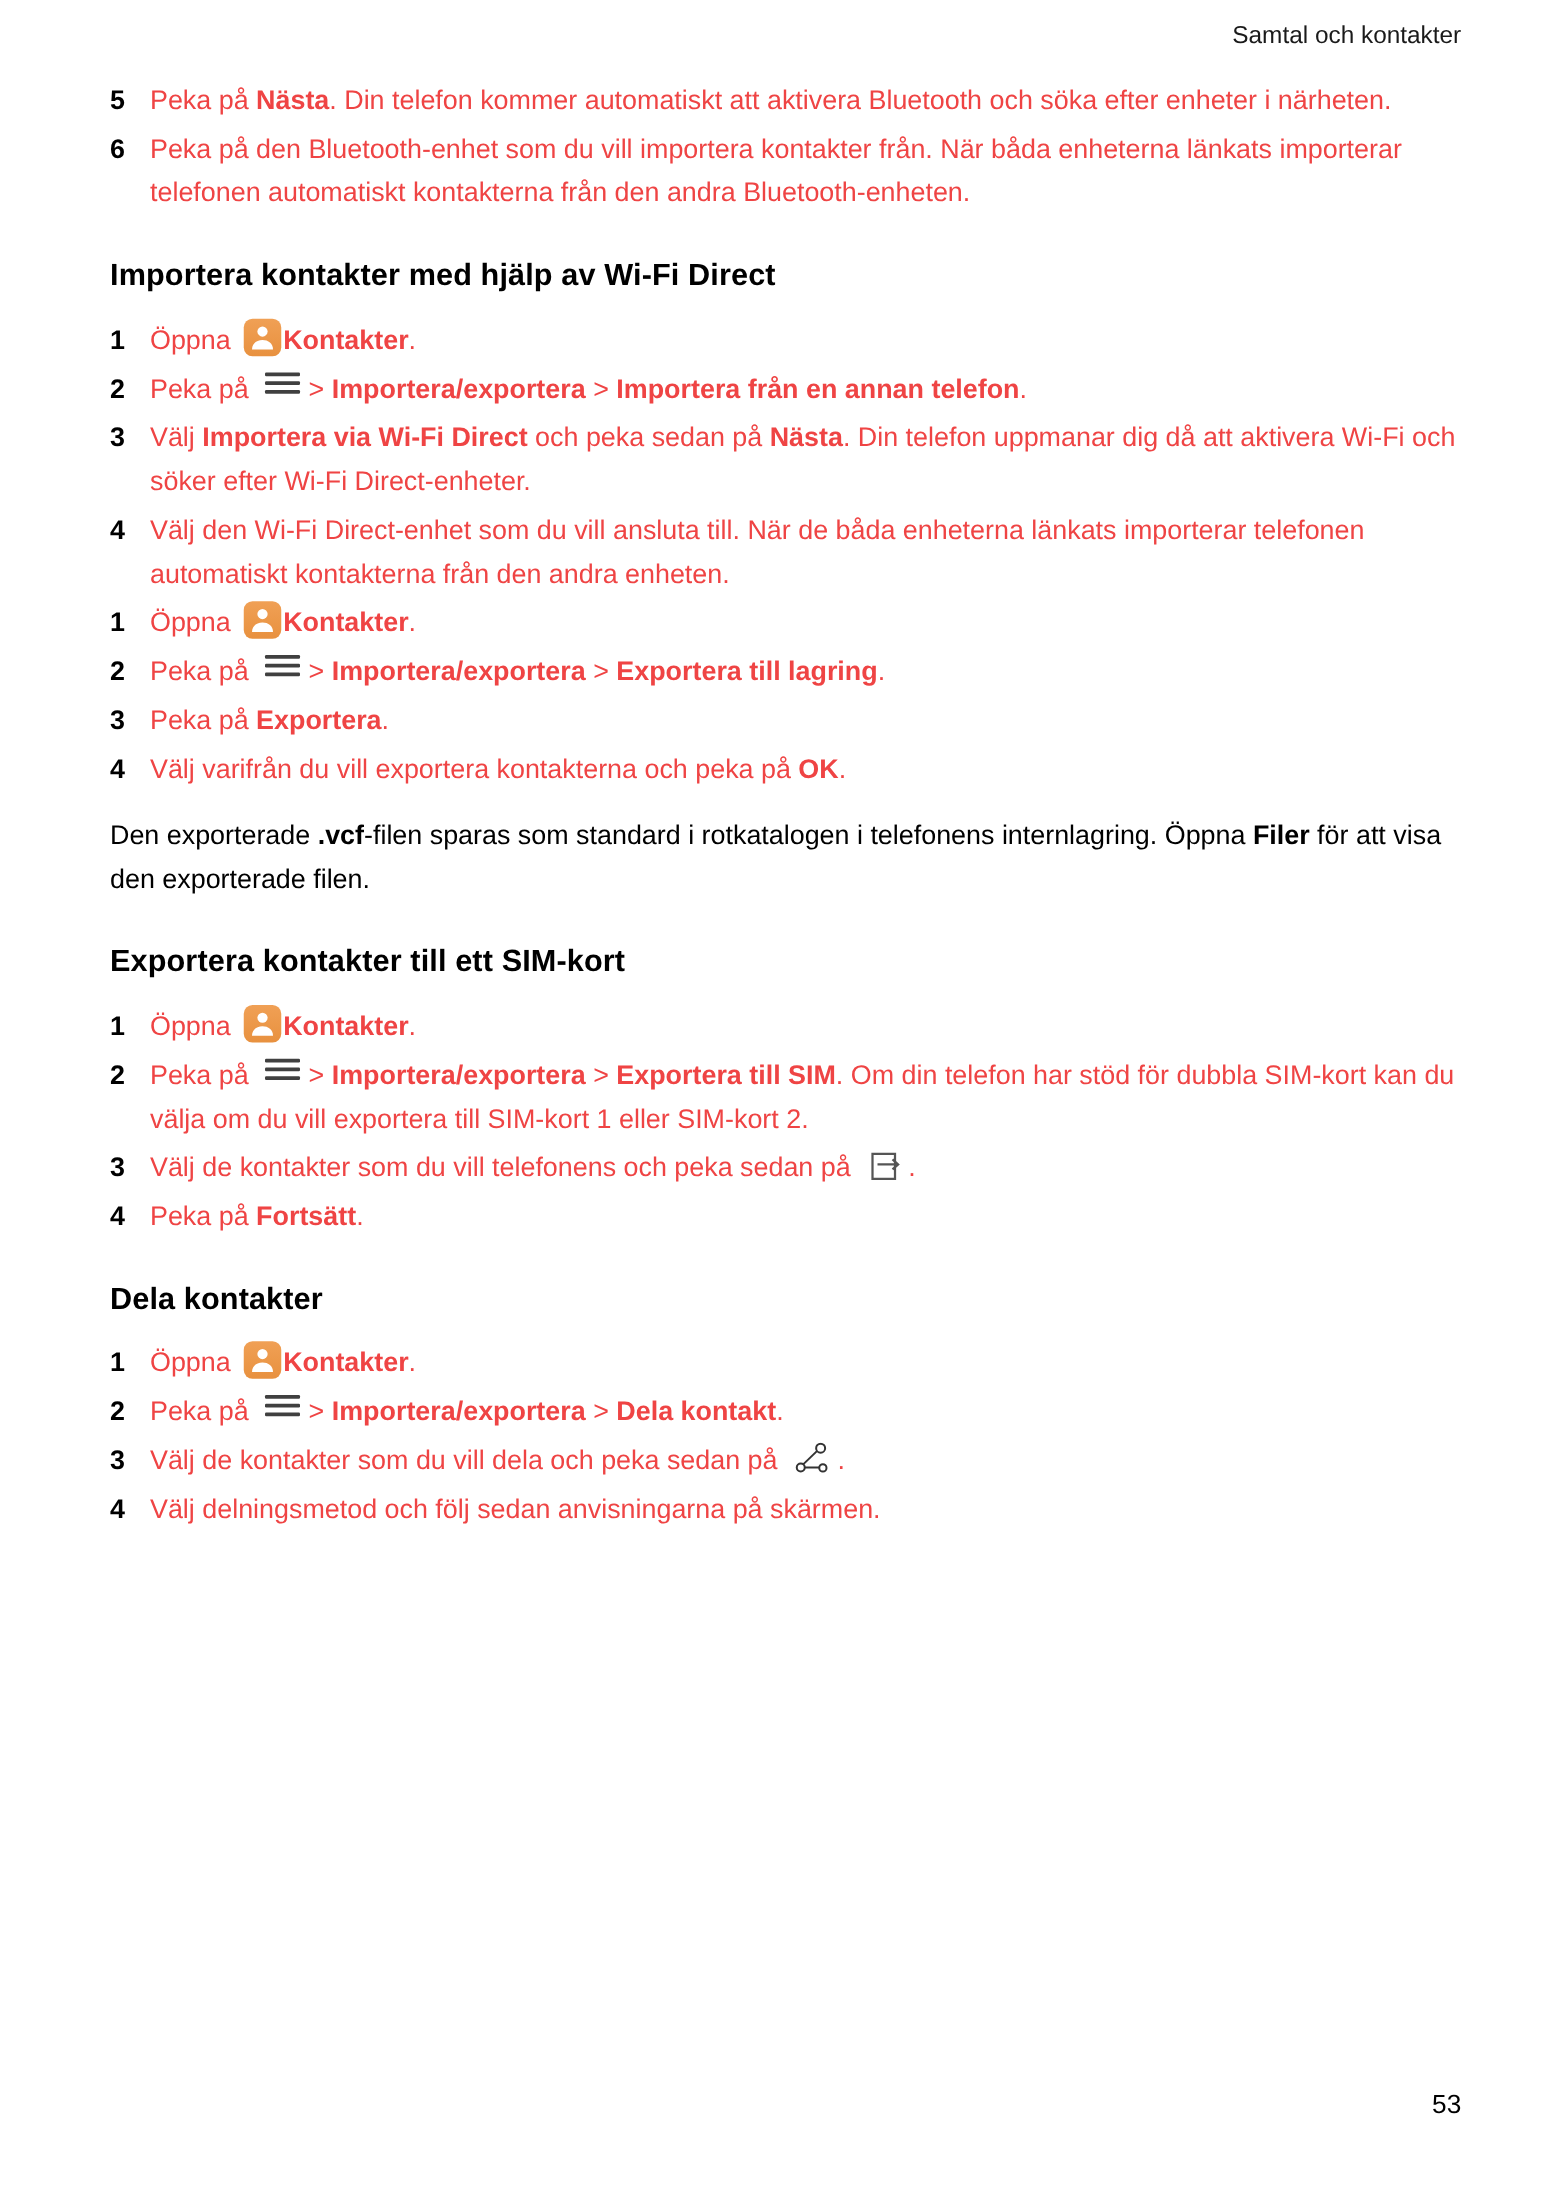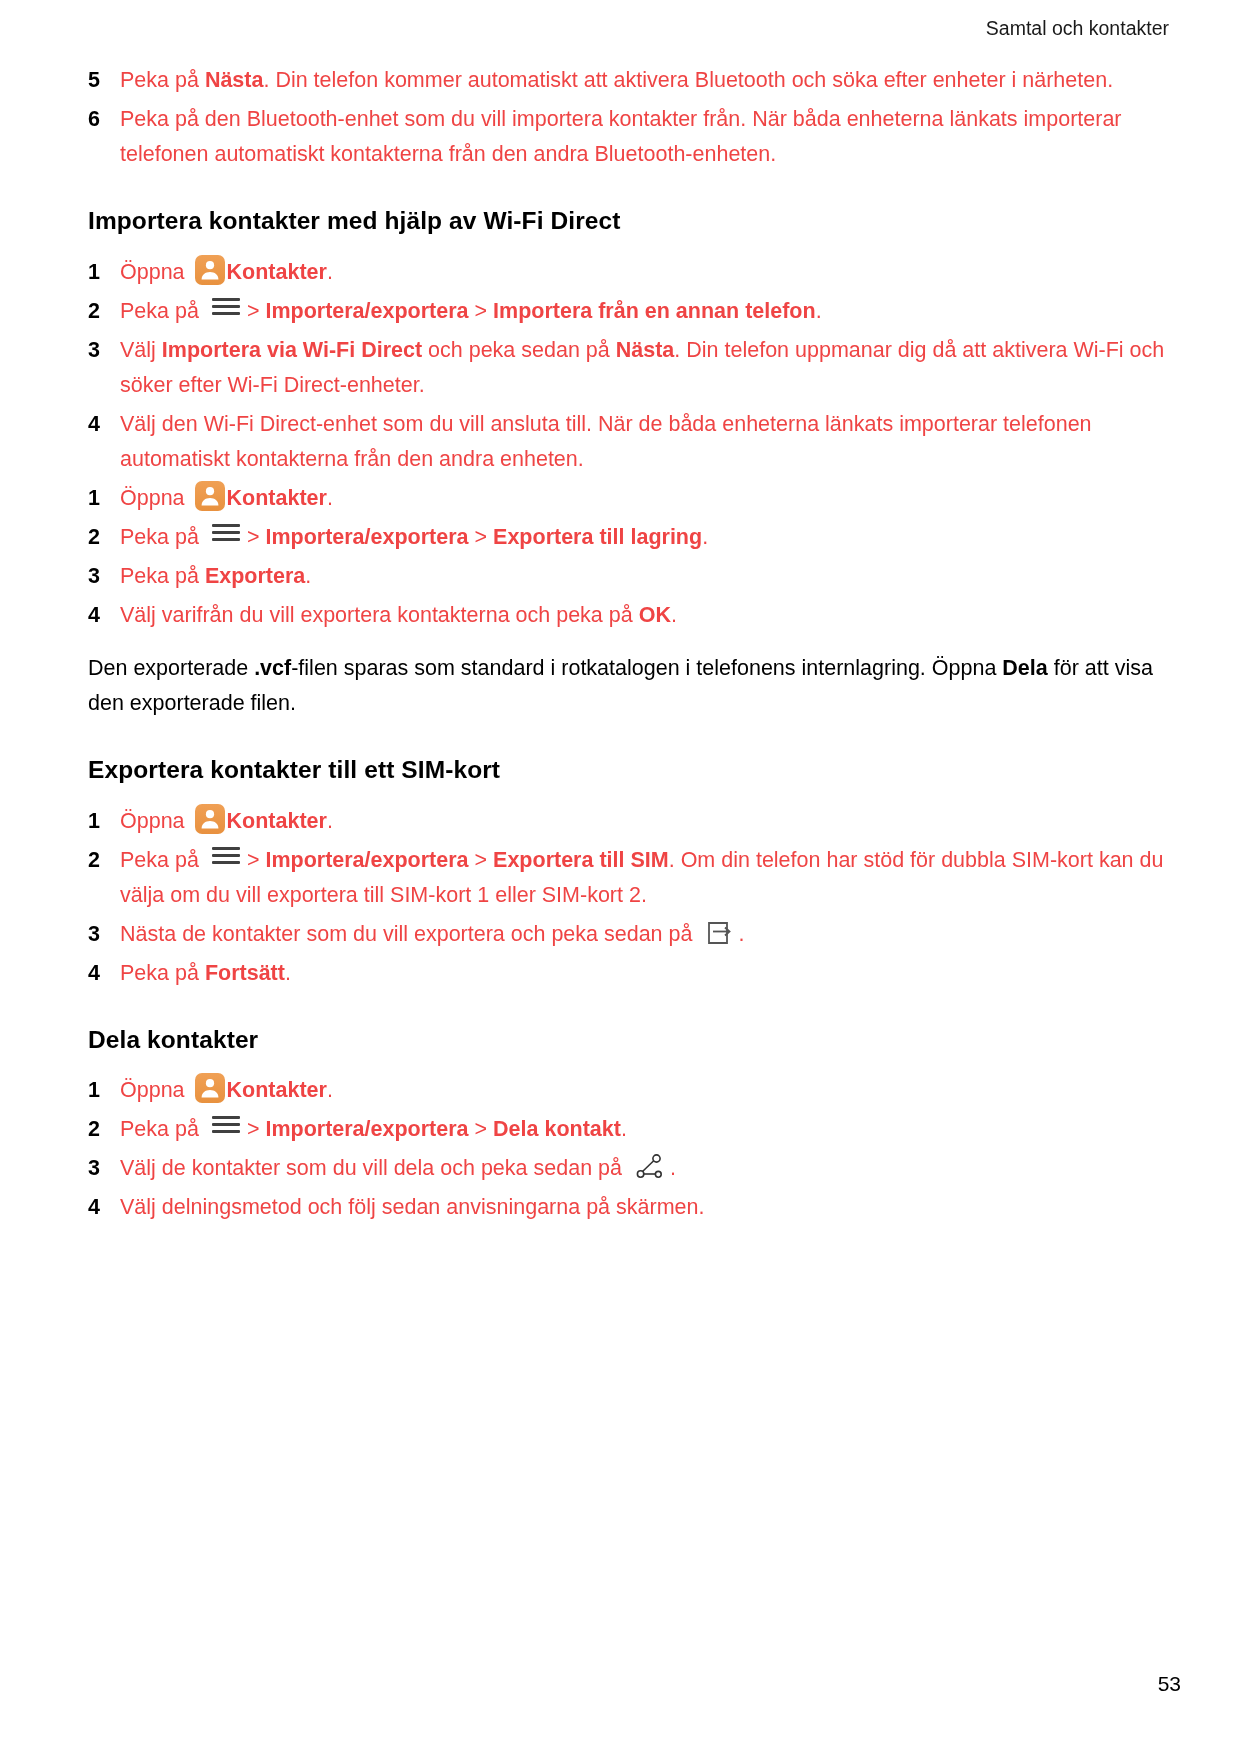--- a/index.html
+++ b/index.html
@@ -107,21 +107,21 @@
   .icon-share {
     display: inline-block;
     vertical-align: -5px;
     width: 28px;
     height: 26px;
     margin: 0 6px 0 8px;
   }
   
   .page-number {
     position: absolute;
-    right: 60px;
+    right: 72px;
     bottom: 58px;
     font-size: 21px;
     color: #000;
   }
 </style>
 </head>
 <body>
 
 <div class="page">
 
@@ -177,37 +177,37 @@
         </div>
         <div class="step">
           <div class="step-num">3</div>
           <div class="step-body"><span>Peka på </span><b>Exportera</b><span>.</span></div>
         </div>
         <div class="step">
           <div class="step-num">4</div>
           <div class="step-body"><span>Välj varifrån du vill exportera kontakterna och peka på </span><b>OK</b><span>.</span></div>
         </div>
       </div>
-      <p class="note"><span>Den exporterade </span><b>.vcf</b><span>-filen sparas som standard i rotkatalogen i telefonens internlagring. Öppna </span><b>Dela</b><span> för att visa den exporterade filen.</span></p>
+      <p class="note"><span>Den exporterade </span><b>.vcf</b><span>-filen sparas som standard i rotkatalogen i telefonens internlagring. Öppna </span><b>Filer</b><span> för att visa den exporterade filen.</span></p>
       <h2 class="section">Exportera kontakter till ett SIM-kort</h2>
       <div class="steps">
         <div class="step">
           <div class="step-num">1</div>
           <div class="step-body"><span>Öppna </span><span class="icon-contacts"><svg width="20" height="21" viewBox="0 0 20 21">
                 <circle cx="10" cy="6.2" r="4.1" fill="#ffffff"></circle>
                 <path d="M1.6 20.5c0-4.9 3.8-7.6 8.4-7.6s8.4 2.7 8.4 7.6z" fill="#ffffff"></path>
               </svg></span><b>Kontakter</b><span>.</span></div>
         </div>
         <div class="step">
           <div class="step-num">2</div>
           <div class="step-body"><span>Peka på </span><span class="icon-menu"><i></i><i></i><i></i></span><span>&gt; </span><b>Importera/exportera</b><span> &gt; </span><b>Exportera till SIM</b><span>. Om din telefon har stöd för dubbla SIM-kort kan du välja om du vill exportera till SIM-kort 1 eller SIM-kort 2.</span></div>
         </div>
         <div class="step">
           <div class="step-num">3</div>
-          <div class="step-body"><span>Nästa de kontakter som du vill exportera och peka sedan på </span><span class="icon-export"><svg width="26" height="26" viewBox="0 0 26 26">
+          <div class="step-body"><span>Välj de kontakter som du vill telefonens och peka sedan på </span><span class="icon-export"><svg width="26" height="26" viewBox="0 0 26 26">
                 <path d="M3 3h18v20H3z" fill="none" stroke="#555" stroke-width="1.8"></path>
                 <line x1="7" y1="11.5" x2="22.5" y2="11.5" stroke="#555" stroke-width="1.8"></line>
                 <polyline points="19,7.5 23.5,11.5 19,15.5" fill="none" stroke="#555" stroke-width="1.8"></polyline>
               </svg></span><span>.</span></div>
         </div>
         <div class="step">
           <div class="step-num">4</div>
           <div class="step-body"><span>Peka på </span><b>Fortsätt</b><span>.</span></div>
         </div>
       </div>

